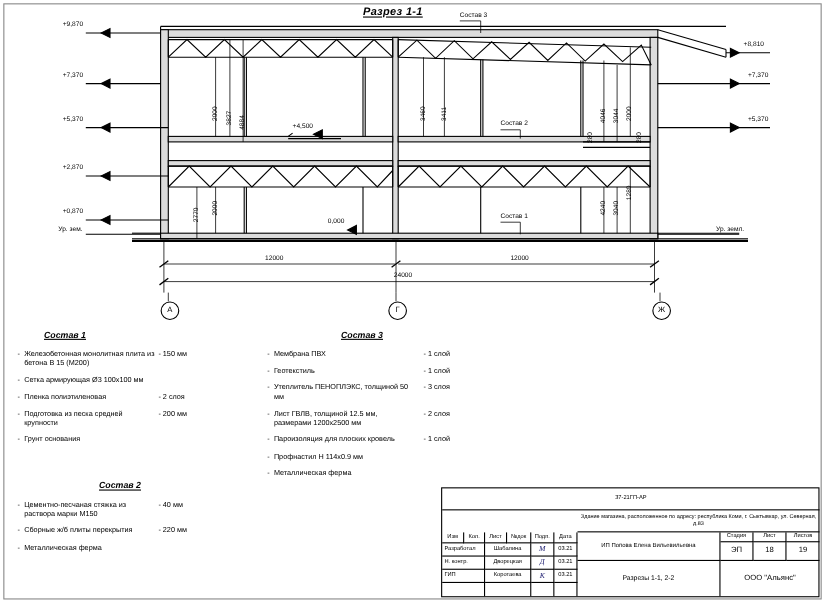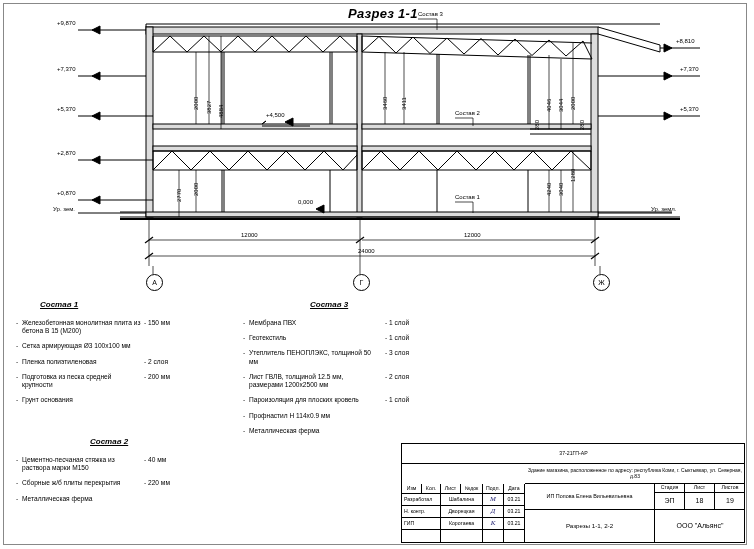--- a/index.html
+++ b/index.html
@@ -25,24 +25,25 @@
     left: 3px; top: 3px;
     width: 742px; height: 540px;
     border: 1px solid #888;
   }
 
   
   #drawing { position: absolute; left: 0; top: 0; width: 754px; height: 300px; }
 
   .title-main {
     position: absolute;
-    left: 348px; top: 6px;
-    font-size: 13px;
+    left: 330px; top: 6px;
+    font-size: 10px;
     font-style: italic;
     font-weight: bold;
+    text-decoration: underline;
     letter-spacing: .3px;
   }
 
   .lvl-label {
     position: absolute;
     font-size: 6px;
     white-space: nowrap;
   }
   .dim-label {
     position: absolute;

